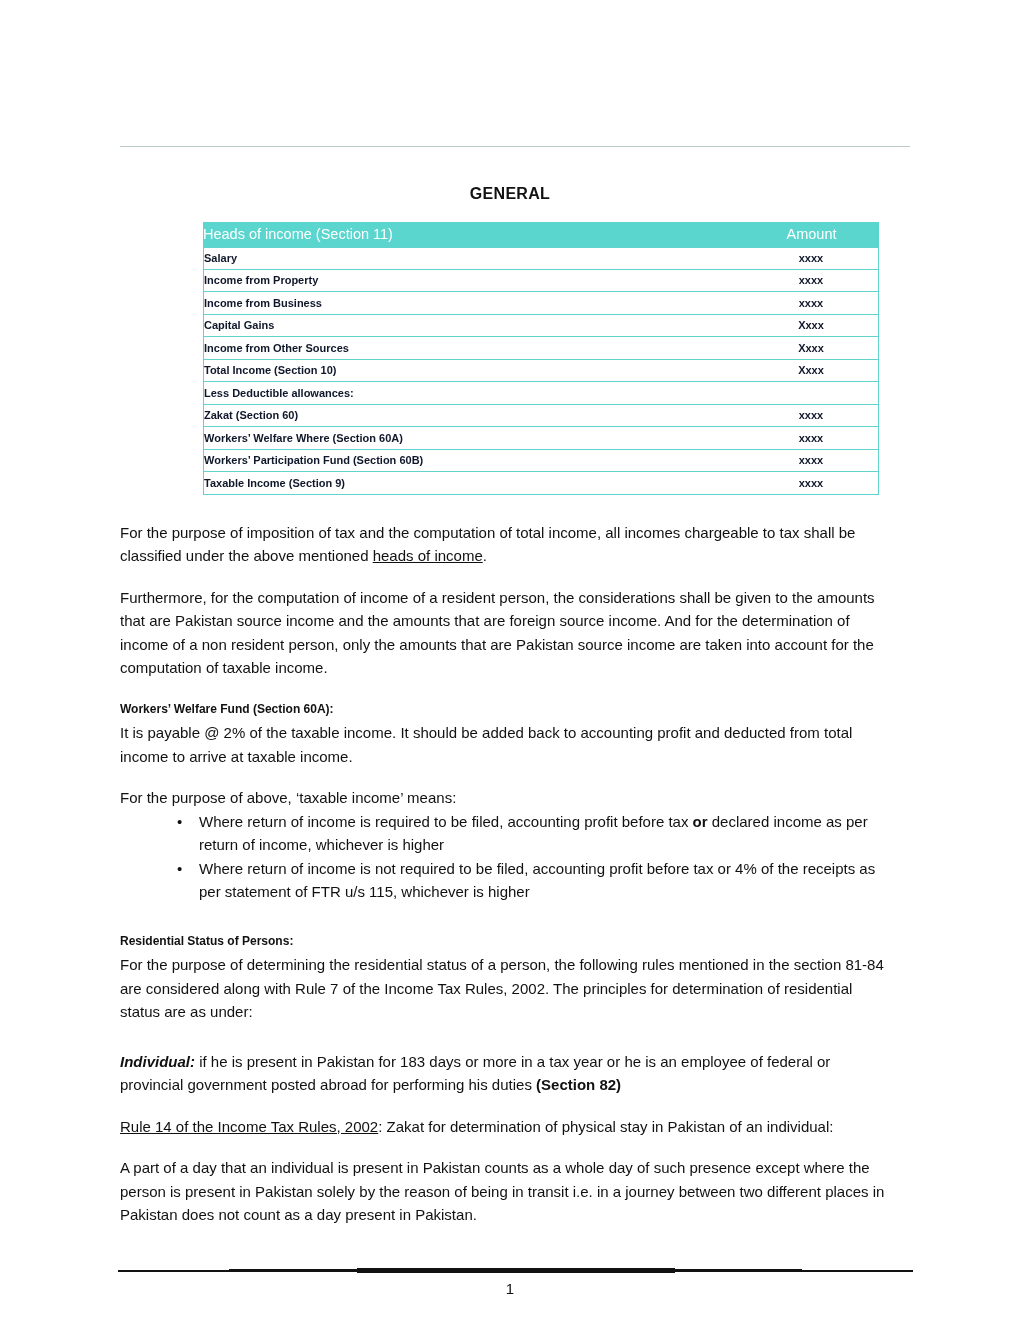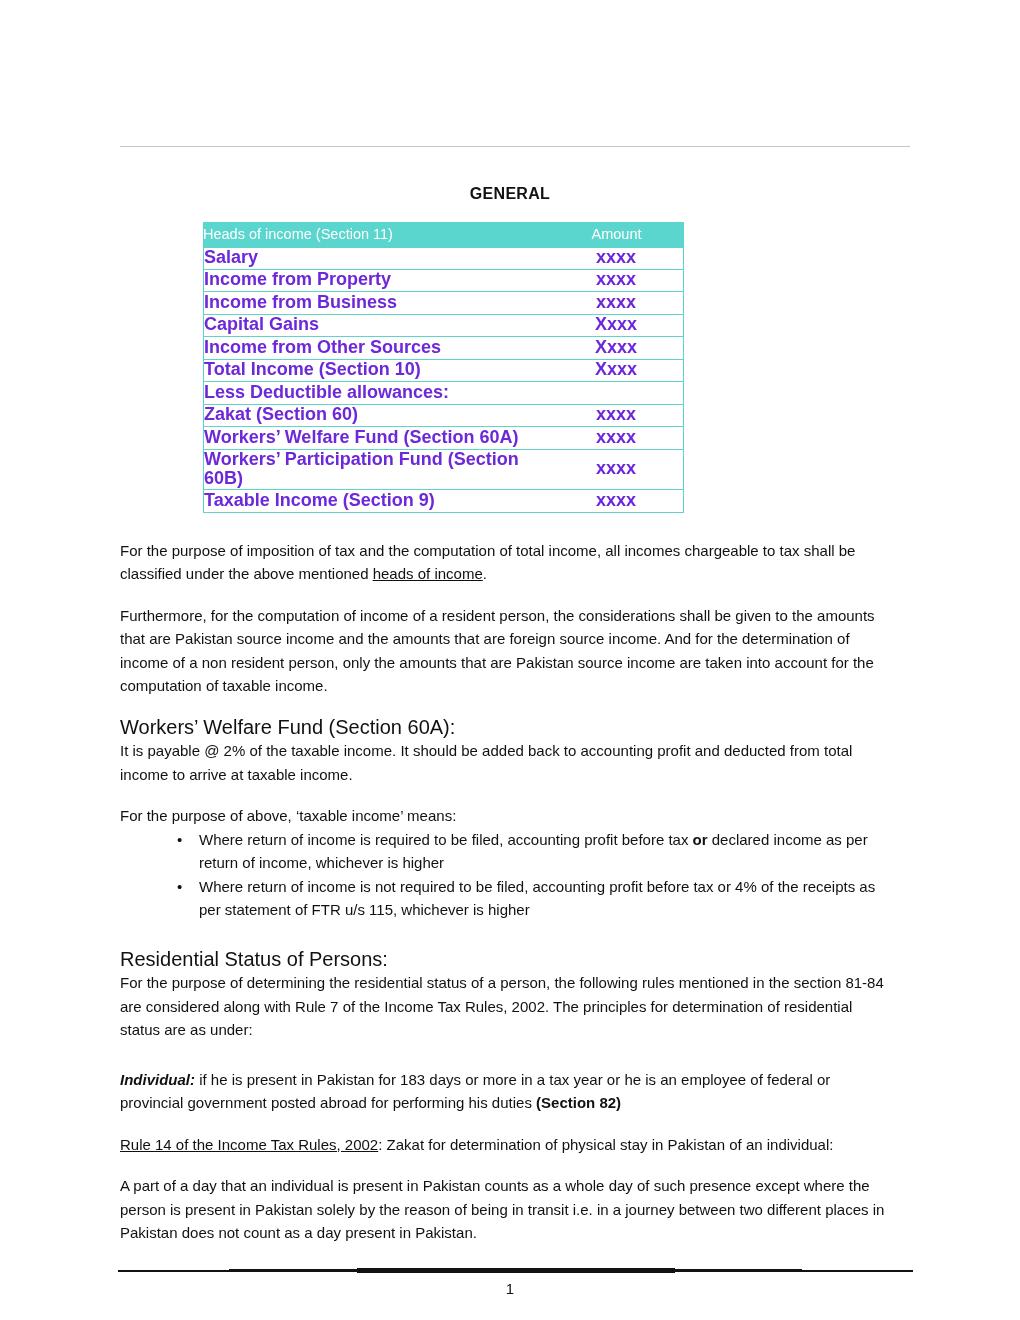--- a/index.html
+++ b/index.html
@@ -46,21 +46,21 @@
   .content {
     position: absolute;
     left: 120px;
     top: 222px;
     width: 772px;
   }
 
   
   .income-table {
     margin-left: 83px;
-    width: 481px;
+    width: 676px;
     border-collapse: separate;
     border-spacing: 0;
     table-layout: fixed;
   }
   .income-table th,
   .income-table td {
     padding: 0;
     margin: 0;
   }
   .th-label, .th-amount {
@@ -79,22 +79,22 @@
   .th-amount {
     text-align: center;
     width: 135px;
     padding-right: 22px;
   }
   .income-table tbody td {
     border: 1px solid #5fd3cc;
     border-top: none;
     height: 22.5px;
     box-sizing: border-box;
-    color: #6d28d9;
-    font-size: 18px;
+    color: #0f172a;
+    font-size: 11px;
     background: #ffffff;
     vertical-align: middle;
   }
   .income-table tbody tr:first-child td {
     border-top: 1px solid #5fd3cc;
   }
   .cell-label {
     text-align: left;
     padding-left: 12px;
     border-right: none !important;
@@ -120,23 +120,23 @@
     line-height: 23.5px;
     color: #111111;
     text-align: left;
     margin: 0;
   }
   .tight { margin-top: 0; }
   .para u { text-decoration: underline; }
   .para b { font-weight: bold; }
   .para i { font-style: italic; }
   .hd {
-    font-size: 20px;
+    font-size: 12px;
     line-height: 23.5px;
-    font-weight: normal;
+    font-weight: bold;
     color: #111111;
     margin: 0;
   }
   .blk-gap { height: 18px; }
   .blk-gap-lg { height: 26px; }
 
   ul.bullets {
     margin: 0;
     padding: 0 0 0 57px;
     list-style: none;
@@ -244,21 +244,21 @@
         </tr>
         <tr>
           <td class="cell-label"><span>Less Deductible allowances:</span><span class="sec"></span></td>
           <td class="cell-amount"></td>
         </tr>
         <tr>
           <td class="cell-label"><span>Zakat</span><span class="sec"> (Section 60)</span></td>
           <td class="cell-amount">xxxx</td>
         </tr>
         <tr>
-          <td class="cell-label"><span>Workers’ Welfare Fund</span><span class="sec"> (Section 60A)</span></td>
+          <td class="cell-label"><span>Workers’ Welfare Where</span><span class="sec"> (Section 60A)</span></td>
           <td class="cell-amount">xxxx</td>
         </tr>
         <tr>
           <td class="cell-label"><span>Workers’ Participation Fund</span><span class="sec"> (Section 60B)</span></td>
           <td class="cell-amount">xxxx</td>
         </tr>
         <tr>
           <td class="cell-label"><span>Taxable Income</span><span class="sec"> (Section 9)</span></td>
           <td class="cell-amount">xxxx</td>
         </tr>

